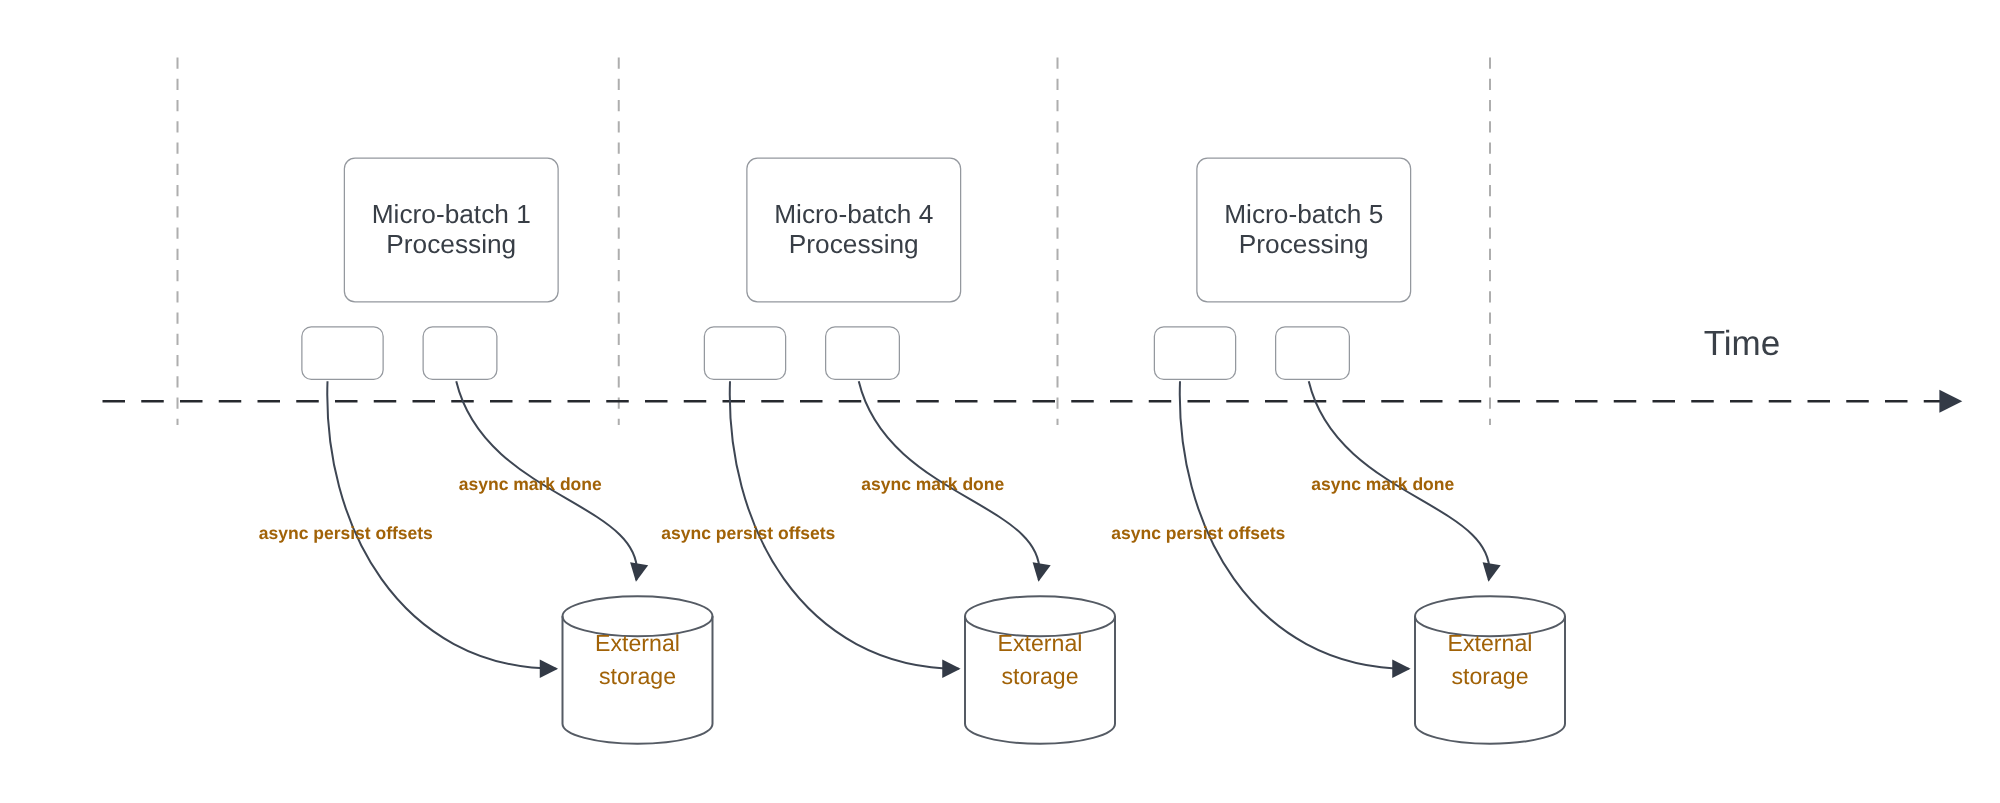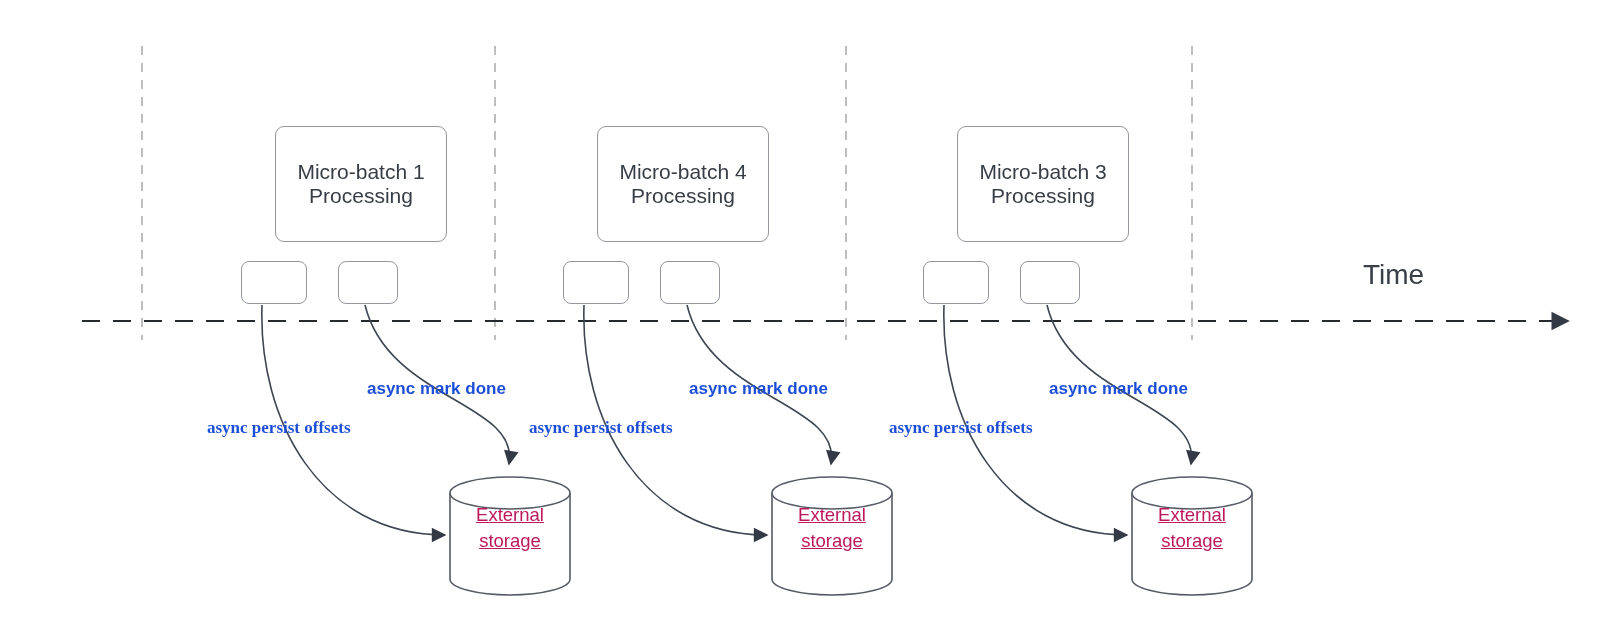--- a/index.html
+++ b/index.html
@@ -48,36 +48,35 @@
     height: 43px;
     border: 1.5px solid #94989e;
     border-radius: 8px;
     background: #ffffff;
     box-sizing: border-box;
   }
   .small-box.sb1 { left: 241px; width: 66px; }
   .small-box.sb2 { left: 338px; width: 60px; }
   .async-label {
     position: absolute;
-    font-size: 17px;
+    font-size: 14px;
     font-weight: bold;
-    color: #1d4ed8;
+    color: #a16207;
     white-space: nowrap;
   }
-  .async-label.persist { left: 207px; top: 418px; font-family: Liberation Serif, serif; }
+  .async-label.persist { left: 207px; top: 418px; }
   .async-label.done    { left: 367px; top: 379px; }
   .storage-label {
     position: absolute;
     left: 450px; top: 502px;
     width: 120px;
     text-align: center;
     font-size: 18.5px;
     line-height: 26px;
-    color: #be185d;
-    text-decoration: underline;
+    color: #a16207;
   }
   .time-label {
     position: absolute;
     left: 1363px; top: 259px;
     font-size: 28px;
     color: #3a4048;
   }
 </style>
 </head>
 <body>
@@ -145,21 +144,21 @@
     <div class="async-label persist">async persist offsets</div>
     <div class="async-label done">async mark done</div>
     <div class="storage-label">
       <div>External</div>
       <div>storage</div>
     </div>
   </div>
 
   <div class="group g3">
     <div class="big-box">
-      <div>Micro-batch 3</div>
+      <div>Micro-batch 5</div>
       <div>Processing</div>
     </div>
     <div class="small-box sb1"></div>
     <div class="small-box sb2"></div>
     <div class="async-label persist">async persist offsets</div>
     <div class="async-label done">async mark done</div>
     <div class="storage-label">
       <div>External</div>
       <div>storage</div>
     </div>

